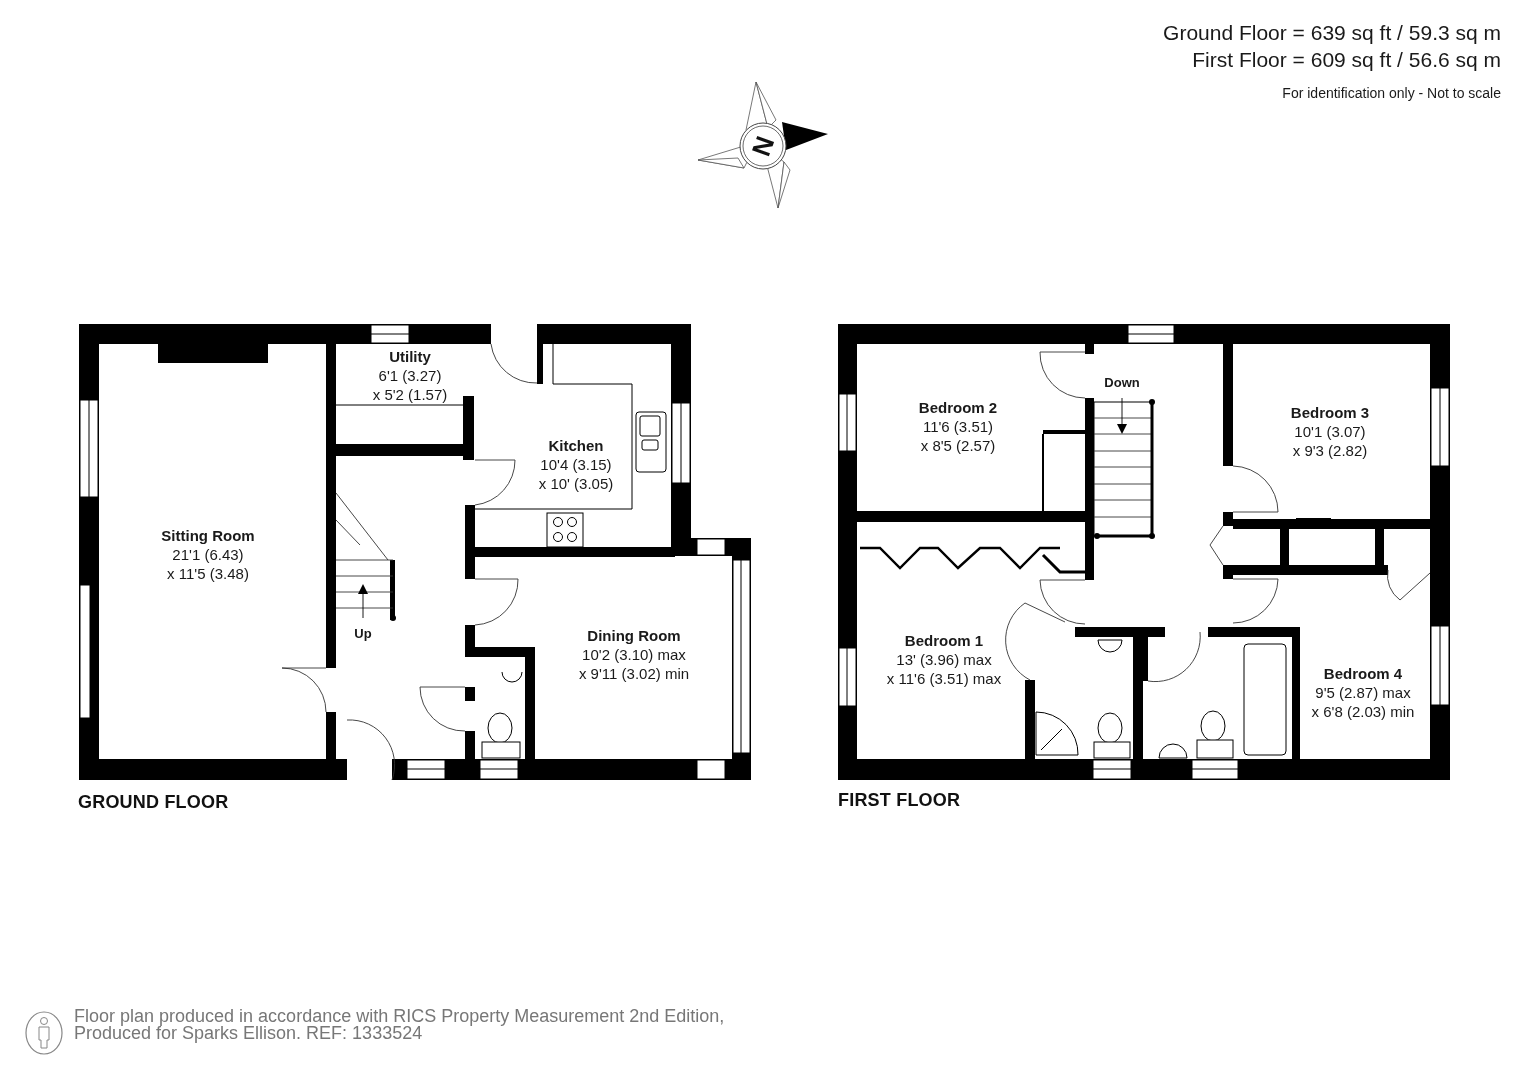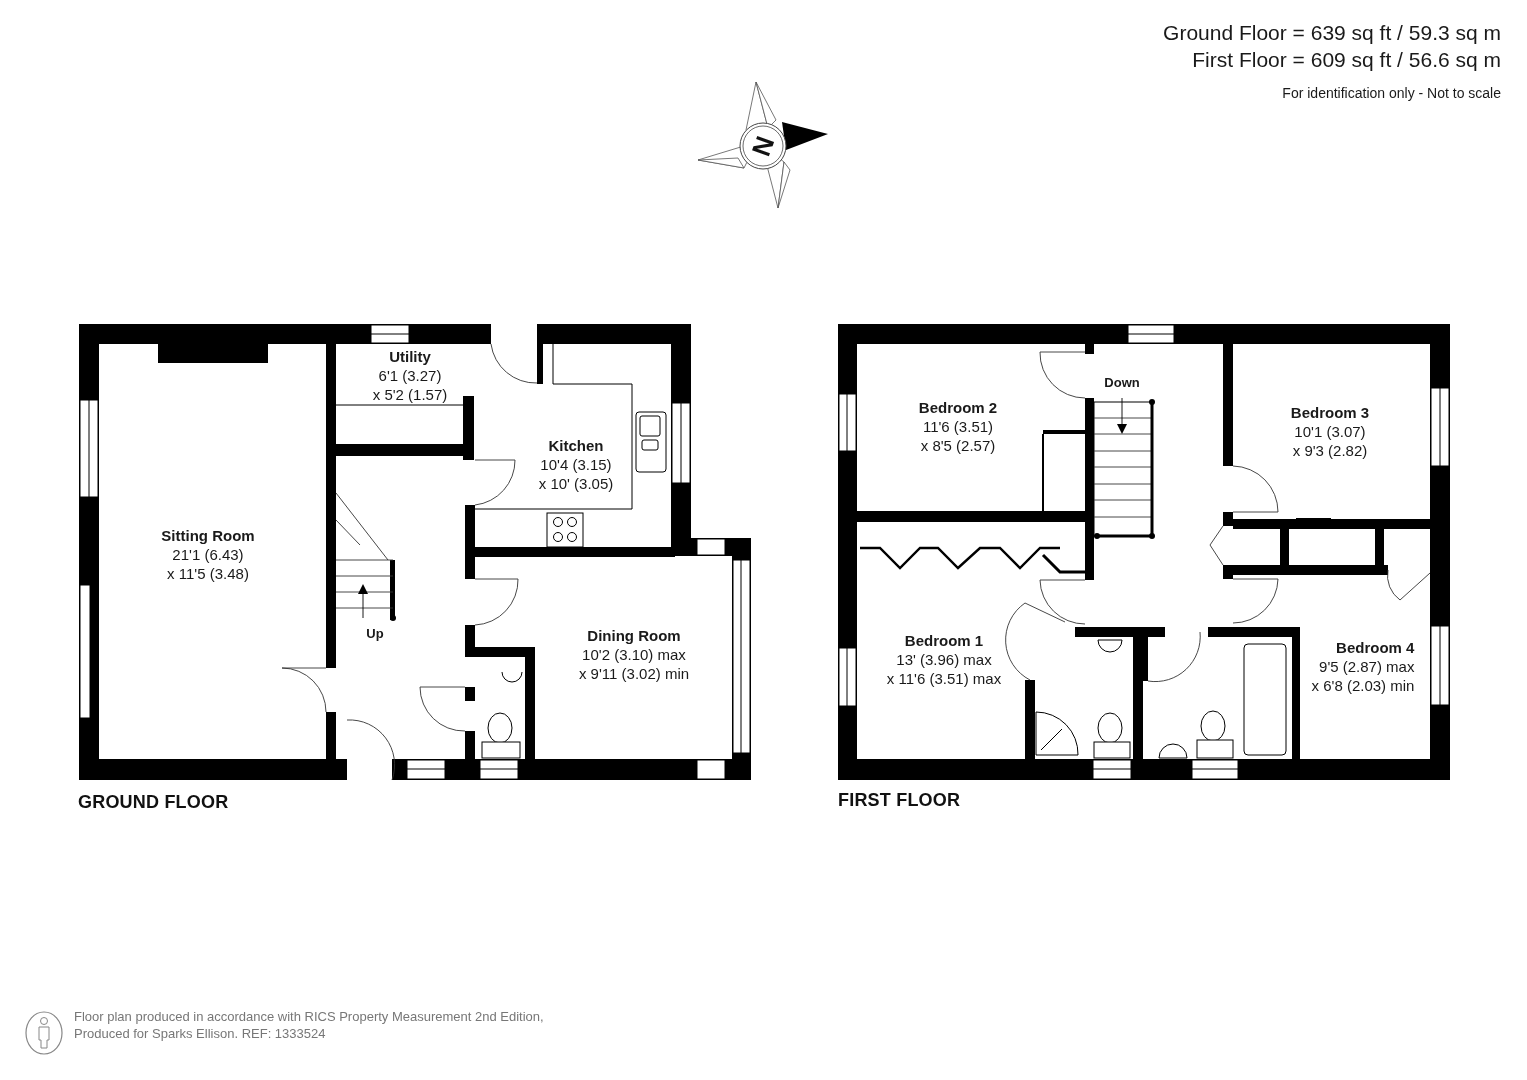--- a/index.html
+++ b/index.html
@@ -10,21 +10,21 @@
     .area-note { font-size: 14px; margin-top: 12px; color: #1a1a1a; }
     .compass { position: absolute; left: 696px; top: 80px; width: 134px; height: 132px; }
     .plan { position: absolute; left: 0; top: 0; width: 1527px; height: 1080px; }
     .room-label { position: absolute; text-align: center; transform: translateX(-50%);
                   font-size: 15px; line-height: 19px; white-space: nowrap; color: #1a1a1a; }
     .room-label .name { font-weight: bold; }
     .stair-label { position: absolute; font-size: 13px; font-weight: bold; transform: translateX(-50%); }
     .floor-title { position: absolute; font-size: 18px; font-weight: bold; color: #111; letter-spacing: 0.2px; }
     .footer { position: absolute; left: 24px; top: 1008px; display: flex; align-items: flex-start; }
     .footer-icon { width: 40px; height: 46px; margin-right: 10px; margin-top: 2px; }
-    .footer-text { font-size: 13px; line-height: 17px; color: #777; }
+    .footer-text { font-size: 18px; line-height: 17px; color: #777; }
     .footer-text .brand { margin-left: 10px; }
   </style>
 </head>
 <body>
 
 <div class="area-summary">
   <div class="area-line">Ground Floor = 639 sq ft / 59.3 sq m</div>
   <div class="area-line">First Floor = 609 sq ft / 56.6 sq m</div>
   <div class="area-note">For identification only - Not to scale</div>
 </div>
@@ -240,39 +240,39 @@
 <div class="room-label" style="left:576px; top:416px;margin-top:20px;">
   <div class="name">Kitchen</div>
   <div>10'4 (3.15)</div>
   <div>x 10' (3.05)</div>
 </div>
 <div class="room-label" style="left:634px; top:626px;">
   <div class="name">Dining Room</div>
   <div>10'2 (3.10) max</div>
   <div>x 9'11 (3.02) min</div>
 </div>
-<div class="stair-label" style="left:363px; top:626px;margin-left:12px;">Up</div>
+<div class="stair-label" style="left:363px; top:626px;">Up</div>
 <div class="floor-title" style="left:78px; top:792px;">GROUND FLOOR</div>
 
 <div class="room-label" style="left:958px; top:398px;">
   <div class="name">Bedroom 2</div>
   <div>11'6 (3.51)</div>
   <div>x 8'5 (2.57)</div>
 </div>
 <div class="room-label" style="left:1330px; top:403px;">
   <div class="name">Bedroom 3</div>
   <div>10'1 (3.07)</div>
   <div>x 9'3 (2.82)</div>
 </div>
 <div class="room-label" style="left:944px; top:631px;">
   <div class="name">Bedroom 1</div>
   <div>13' (3.96) max</div>
   <div>x 11'6 (3.51) max</div>
 </div>
-<div class="room-label" style="left:1363px; top:638px;text-align:right;">
+<div class="room-label" style="left:1363px; top:664px;">
   <div class="name">Bedroom 4</div>
   <div>9'5 (2.87) max</div>
   <div>x 6'8 (2.03) min</div>
 </div>
 <div class="stair-label" style="left:1122px; top:375px;">Down</div>
 <div class="floor-title" style="left:838px; top:790px;">FIRST FLOOR</div>
 
 <div class="footer">
   <svg class="footer-icon" viewBox="0 0 40 46">
     <ellipse cx="20" cy="23" rx="18" ry="21" fill="none" stroke="#888" stroke-width="1.2"></ellipse>

